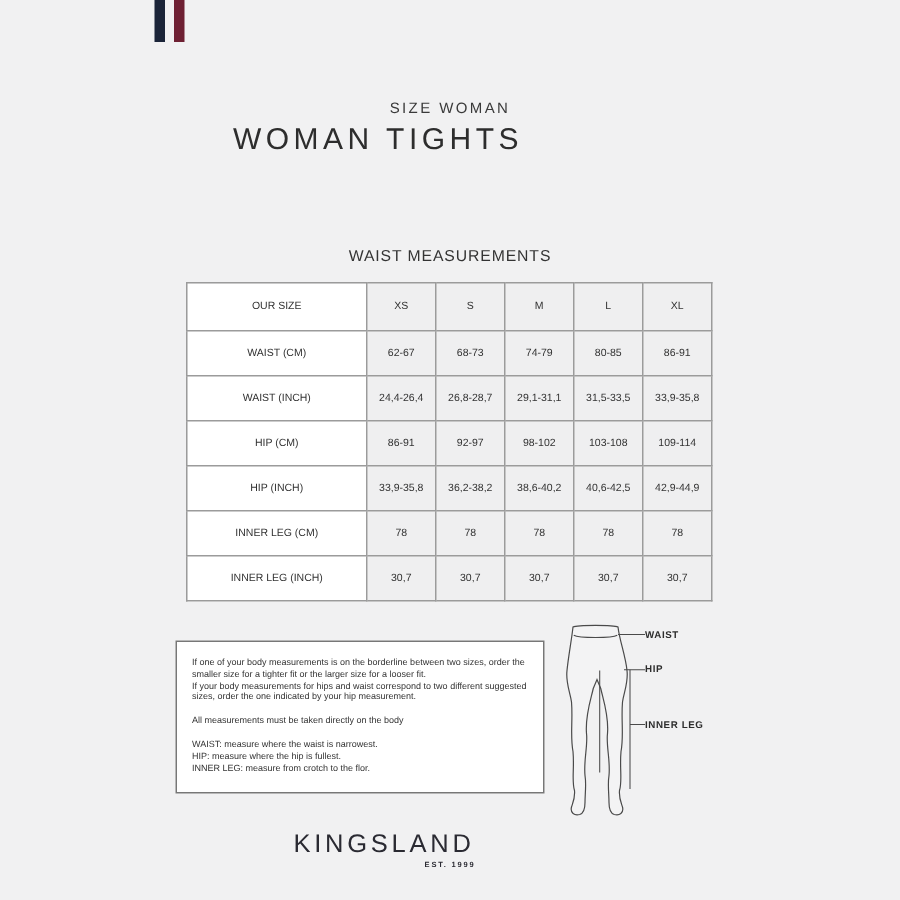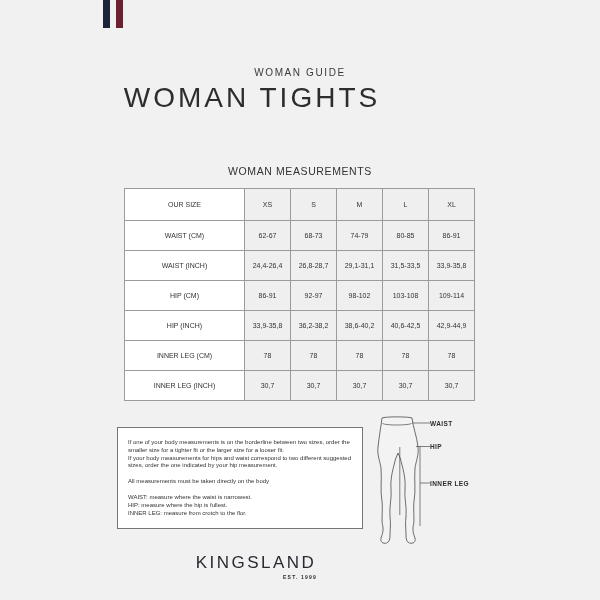--- a/index.html
+++ b/index.html
@@ -18,21 +18,21 @@
   .flag .navy{background:#1b2438;}
   .flag .maroon{background:#6e2033;}
 
   
   .eyebrow{
     position:absolute;top:67px;left:0;width:600px;
     text-align:center;font-size:10px;letter-spacing:1.6px;color:#3a3a3a;
   }
   .title{
     position:absolute;top:82px;left:0;width:504px;
-    text-align:center;font-size:28px;letter-spacing:3px;color:#2d2d2d;font-weight:400;
+    text-align:center;font-size:20px;letter-spacing:3px;color:#2d2d2d;font-weight:400;
   }
 
   
   .table-title{
     position:absolute;top:165px;left:0;width:600px;
     text-align:center;font-size:10.5px;letter-spacing:.6px;color:#333;
   }
   table.sizes{
     position:absolute;left:124px;top:188px;
     border-collapse:collapse;table-layout:fixed;
@@ -78,24 +78,24 @@
 </head>
 <body>
 
 <div class="page">
 
   <div class="flag">
     <div class="bar navy"></div>
     <div class="bar maroon"></div>
   </div>
 
-  <div class="eyebrow">WOMAN GUIDE</div>
+  <div class="eyebrow">SIZE WOMAN</div>
   <div class="title">WOMAN TIGHTS</div>
 
-  <div class="table-title">WOMAN MEASUREMENTS</div>
+  <div class="table-title">WAIST MEASUREMENTS</div>
 
   <table class="sizes">
     <tbody>
         <tr class="hdr">
       <td class="lab">OUR SIZE</td>
       <td class="val">XS</td>
       <td class="val">S</td>
       <td class="val">M</td>
       <td class="val">L</td>
       <td class="val">XL</td>

